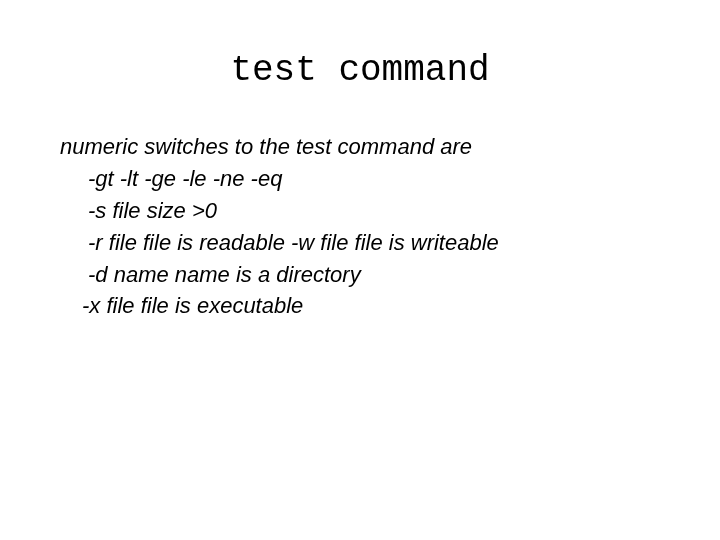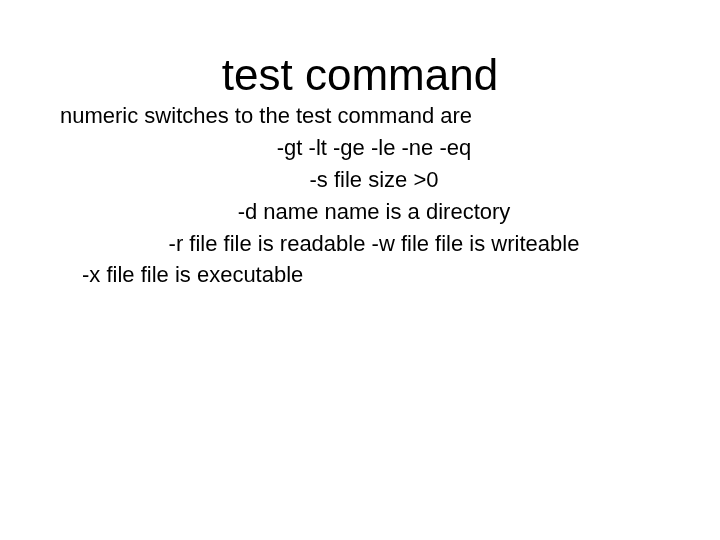--- a/index.html
+++ b/index.html
@@ -10,38 +10,41 @@
       font-family: Arial, Helvetica, sans-serif;
       color: #000000;
       overflow: hidden;
     }
     .slide {
       width: 100%;
       height: 100%;
       padding: 50px 60px 40px 60px;
     }
     .title {
-      font-size: 44px;
+      font-size: 36px;
       text-align: center;
       font-weight: normal;
+      margin-bottom: 40px;
+      font-family: Liberation Mono, monospace;
     }
     .content {
       font-size: 22px;
       line-height: 1.45;
+      font-style: italic;
     }
     .line { display: block; }
-    .indent1 { padding-left: 28px; text-align: center; }
+    .indent1 { padding-left: 28px; }
     .indent2 { padding-left: 22px; }
   </style>
 </head>
 <body>
 
 <div class="slide">
   <h1 class="title">test command</h1>
   <div class="content">
     <span class="line">numeric switches to the test command are</span>
     <span class="line indent1">-gt  -lt  -ge  -le  -ne  -eq</span>
     <span class="line indent1">-s file   size &gt;0</span>
+    <span class="line indent1">-r  file  file is readable   -w  file file is writeable</span>
     <span class="line indent1">-d name    name is a directory</span>
-    <span class="line indent1">-r  file  file is readable   -w  file file is writeable</span>
     <span class="line indent2">-x   file      file is executable</span>
   </div>
 </div>
 
 </body></html>

